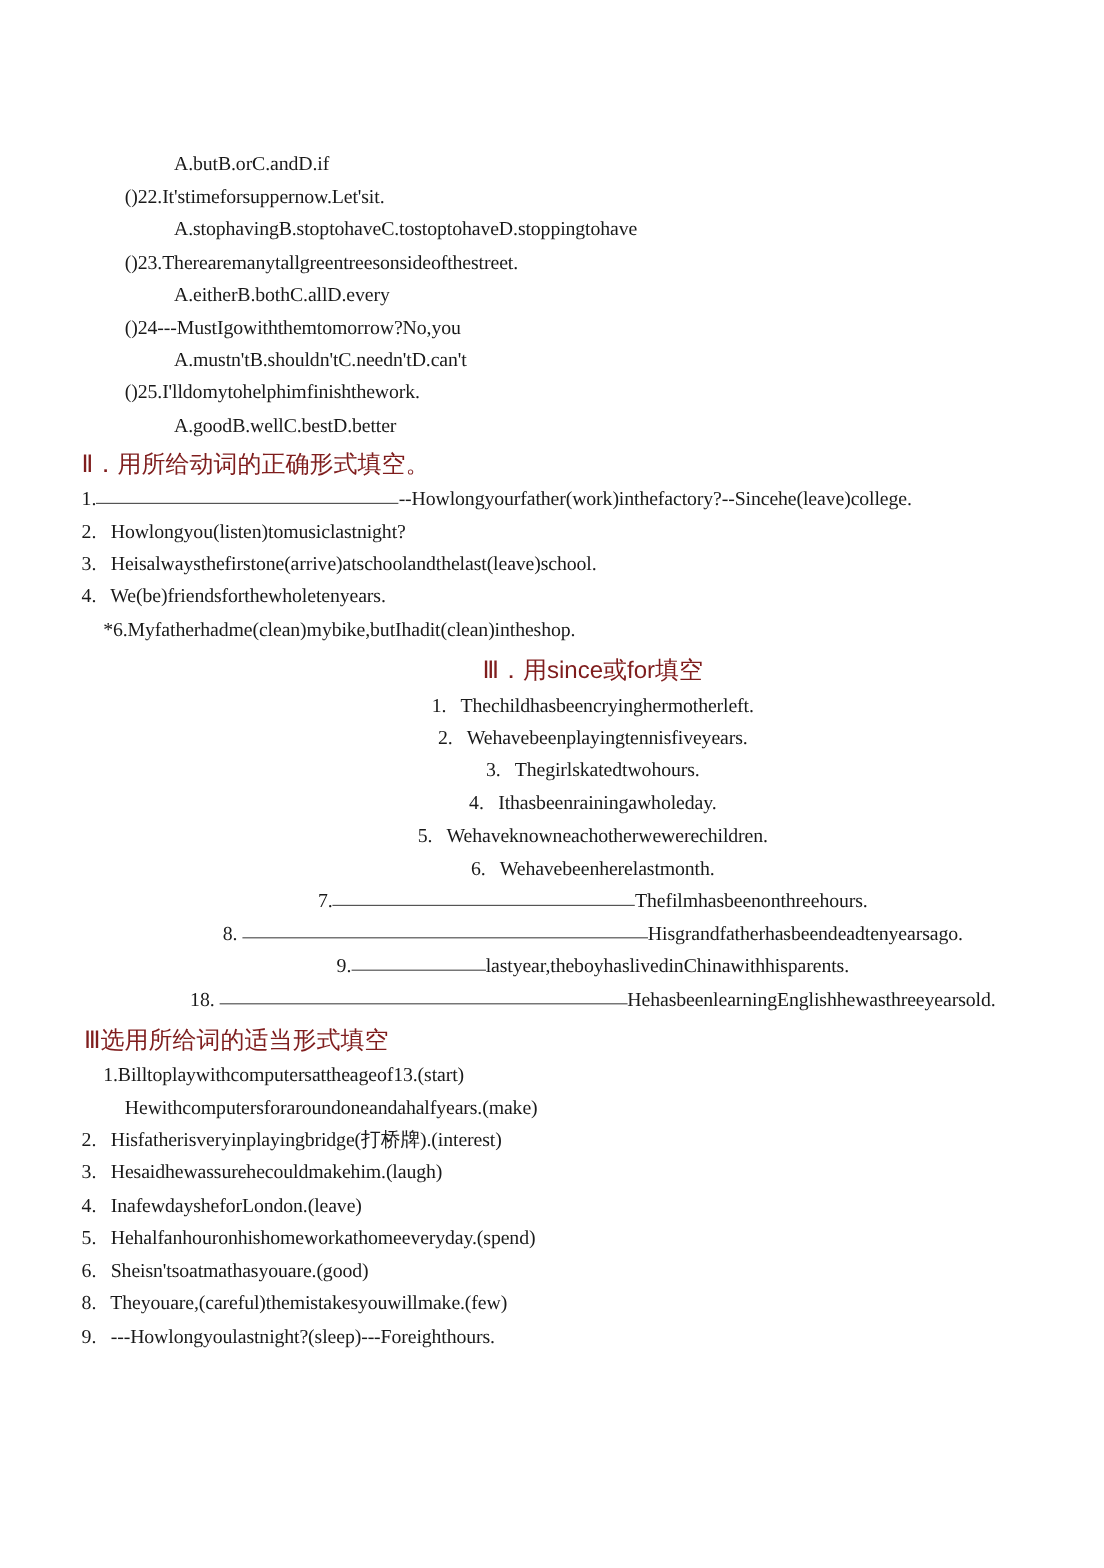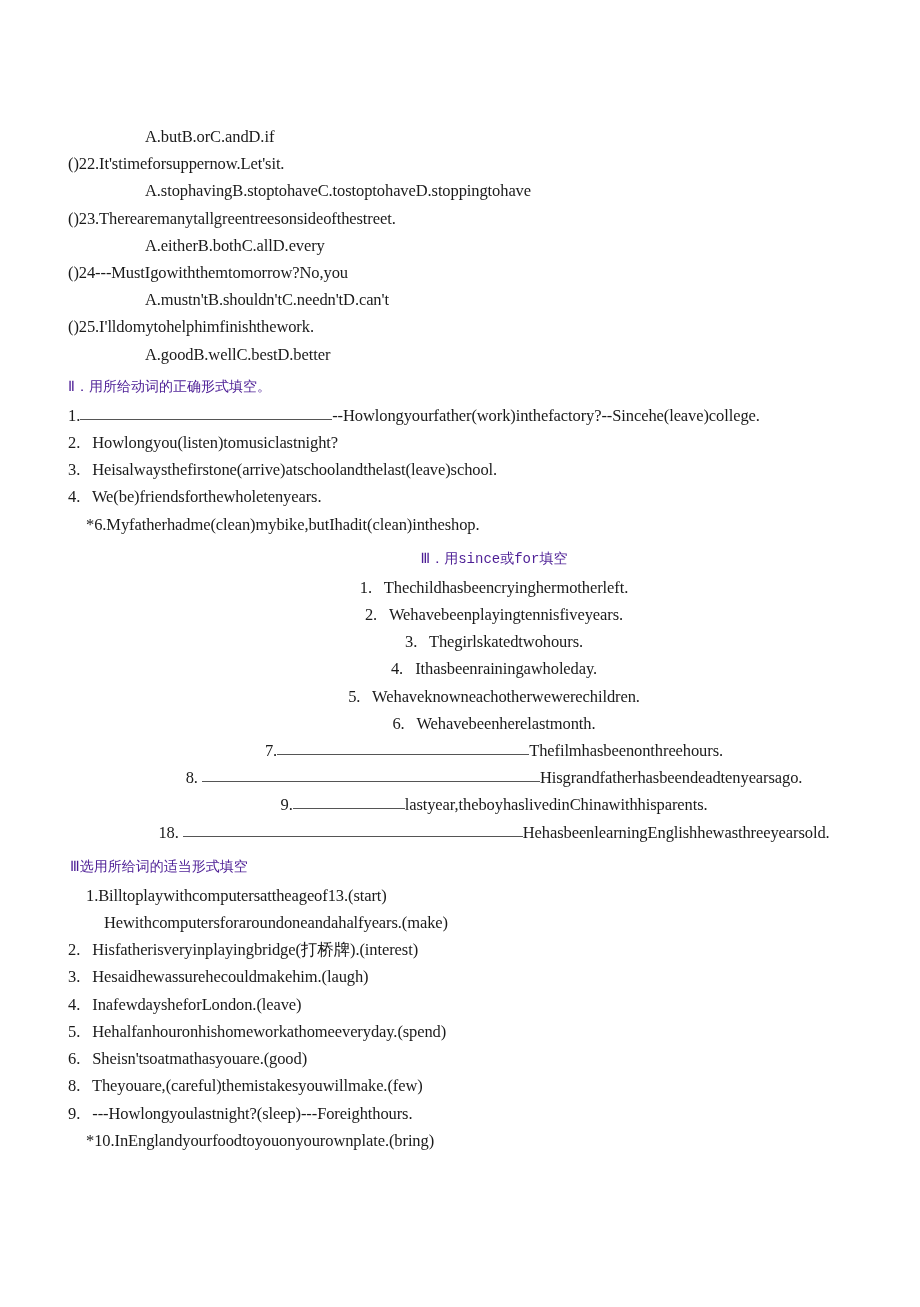--- a/index.html
+++ b/index.html
@@ -29,35 +29,35 @@
     font-family: "Liberation Serif", "DejaVu Serif", serif;
     font-size: 16.5px;
     line-height: 27.2px;
     white-space: pre;
     color: #1a1a1a;
     letter-spacing: -0.1px;
   }
 
   
   .q-stem {
-    padding-left: 68px;
+    padding-left: 104px;
   }
   
   .q-options {
     padding-left: 145px;
   }
 
   
   .sec-head {
-    font-family: Liberation Mono, monospace;
-    font-size: 14px;
+    font-family: Liberation Sans, sans-serif;
+    font-size: 20px;
     line-height: 30px;
     padding-left: 68px;
     white-space: pre;
-    color: #4c1d95;
+    color: #7f1d1d;
     letter-spacing: 0px;
   }
   .sec-head.tight {
     padding-left: 70px;
   }
 
   
   .item {
     padding-left: 68px;
     display: block;
@@ -158,17 +158,16 @@
 
       <div class="line item"><span class="num">5.</span><span>   </span><span>Hehalfanhouronhishomeworkathomeeveryday.(spend)</span></div>
 
       <div class="line item"><span class="num">6.</span><span>   </span><span>Sheisn'tsoatmathasyouare.(good)</span></div>
 
 
       <div class="line item"><span class="num">8.</span><span>   </span><span>Theyouare,(careful)themistakesyouwillmake.(few)</span></div>
 
       <div class="line item"><span class="num">9.</span><span>   </span><span>---Howlongyoulastnight?(sleep)---Foreighthours.</span></div>
 
-      <div class="line item-star"><span class="num">*10.</span><span>InEnglandyourfoodtoyouonyourownplate.(bring)</span></div>
     </div>
 
   </div>
 </div>
 
 </body></html>

